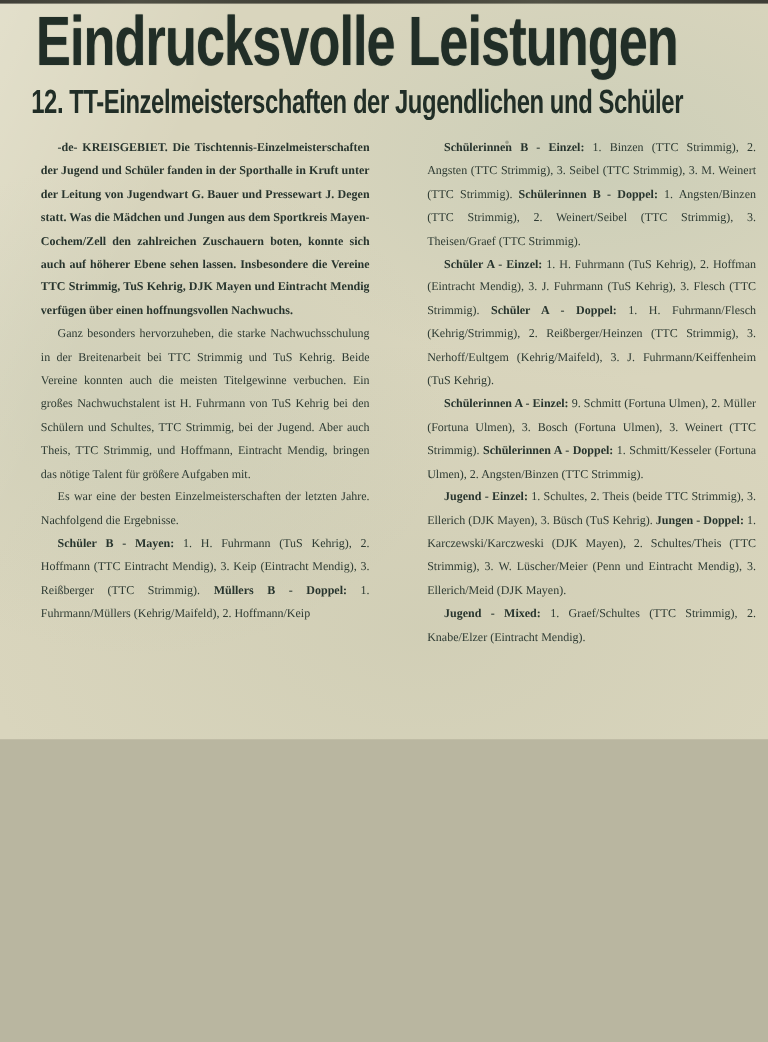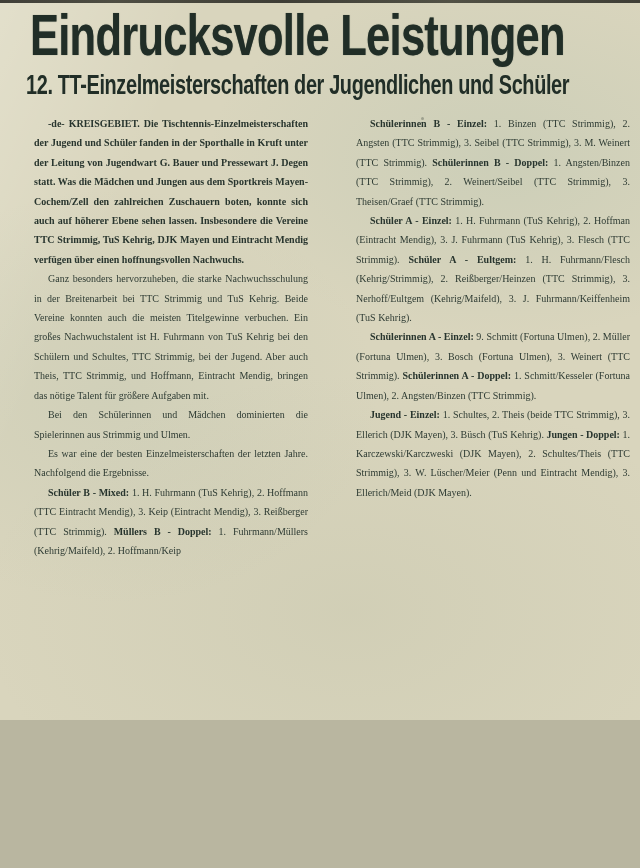--- a/index.html
+++ b/index.html
@@ -9,21 +9,21 @@
     --edge:#2b2b25;
   }
   html,body{margin:0;padding:0;}
   body{
     width:640px;height:868px;
     font-family:"Liberation Serif", serif;
     background:#b9b6a0;
   }
   .page{
     position:relative;
-    width:640px;height:720px;
+    width:640px;height:616px;
     overflow:hidden;
     background:
       radial-gradient(420px 260px at 78% 22%, rgba(125,165,152,.14), rgba(125,165,152,0) 70%),
       radial-gradient(380px 300px at 18% 55%, rgba(130,160,145,.10), rgba(130,160,145,0) 70%),
       radial-gradient(500px 320px at 55% 85%, rgba(140,150,120,.10), rgba(140,150,120,0) 75%),
       linear-gradient(115deg, rgba(255,255,245,.25) 0%, rgba(255,255,245,0) 22%),
       var(--paper);
     color:var(--ink);
   }
   .scan-edge-top{
@@ -93,27 +93,27 @@
 
   <div class="header">
     <div class="headline">Eindrucksvolle Leistungen</div>
     <div class="subheadline">12. TT-Einzelmeisterschaften der Jugendlichen und Schüler</div>
   </div>
 
   <div class="article">
     <div class="col">
         <p class="para indent"><b>-de- KREISGEBIET. Die Tischtennis-Einzelmeisterschaften der Jugend und Schüler fanden in der Sporthalle in Kruft unter der Leitung von Jugendwart G. Bauer und Pressewart J. Degen statt. Was die Mädchen und Jungen aus dem Sportkreis Mayen-Cochem/Zell den zahlreichen Zuschauern boten, konnte sich auch auf höherer Ebene sehen lassen. Insbesondere die Vereine TTC Strimmig, TuS Kehrig, DJK Mayen und Eintracht Mendig verfügen über einen hoffnungsvollen Nachwuchs.</b></p>
         <p class="para indent"><span>Ganz besonders hervorzuheben, die starke Nachwuchsschulung in der Breitenarbeit bei TTC Strimmig und TuS Kehrig. Beide Vereine konnten auch die meisten Titelgewinne verbuchen. Ein großes Nachwuchstalent ist H. Fuhrmann von TuS Kehrig bei den Schülern und Schultes, TTC Strimmig, bei der Jugend. Aber auch Theis, TTC Strimmig, und Hoffmann, Eintracht Mendig, bringen das nötige Talent für größere Aufgaben mit.</span></p>
-        <p class="para indent"><span>Bei den Schülerinnen und Mädchen dominierten die Spielerinnen aus Strimmig und Ulmen.</span></p>
         <p class="para indent"><span>Es war eine der besten Einzelmeisterschaften der letzten Jahre. Nachfolgend die Ergebnisse.</span></p>
-        <p class="para indent"><b>Schüler B - Mixed:</b><span> 1. H. Fuhrmann (TuS Kehrig), 2. Hoffmann (TTC Eintracht Mendig), 3. Keip (Eintracht Mendig), 3. Reißberger (TTC Strimmig). </span><b>Müllers B - Doppel:</b><span> 1. Fuhrmann/Müllers (Kehrig/Maifeld), 2. Hoffmann/Keip</span></p>
+        <p class="para indent"><b>Schüler B - Mayen:</b><span> 1. H. Fuhrmann (TuS Kehrig), 2. Hoffmann (TTC Eintracht Mendig), 3. Keip (Eintracht Mendig), 3. Reißberger (TTC Strimmig). </span><b>Müllers B - Doppel:</b><span> 1. Fuhrmann/Müllers (Kehrig/Maifeld), 2. Hoffmann/Keip</span></p>
       </div>
     <div class="col">
         <p class="para indent"><b>Schülerinnen B - Einzel:</b><span> 1. Binzen (TTC Strimmig), 2. Angsten (TTC Strimmig), 3. Seibel (TTC Strimmig), 3. M. Weinert (TTC Strimmig). </span><b>Schülerinnen B - Doppel:</b><span> 1. Angsten/Binzen (TTC Strimmig), 2. Weinert/Seibel (TTC Strimmig), 3. Theisen/Graef (TTC Strimmig).</span></p>
-        <p class="para indent"><b>Schüler A - Einzel:</b><span> 1. H. Fuhrmann (TuS Kehrig), 2. Hoffman (Eintracht Mendig), 3. J. Fuhrmann (TuS Kehrig), 3. Flesch (TTC Strimmig). </span><b>Schüler A - Eultgem:</b><span> 1. H. Fuhrmann/Flesch (Kehrig/Strimmig), 2. Reißberger/Heinzen (TTC Strimmig), 3. Nerhoff/Eultgem (Kehrig/Maifeld), 3. J. Fuhrmann/Keiffenheim (TuS Kehrig).</span></p>
+        <p class="para indent"><b>Schüler A - Einzel:</b><span> 1. H. Fuhrmann (TuS Kehrig), 2. Hoffman (Eintracht Mendig), 3. J. Fuhrmann (TuS Kehrig), 3. Flesch (TTC Strimmig). </span><b>Schüler A - Doppel:</b><span> 1. H. Fuhrmann/Flesch (Kehrig/Strimmig), 2. Reißberger/Heinzen (TTC Strimmig), 3. Nerhoff/Eultgem (Kehrig/Maifeld), 3. J. Fuhrmann/Keiffenheim (TuS Kehrig).</span></p>
         <p class="para indent"><b>Schülerinnen A - Einzel:</b><span> 9. Schmitt (Fortuna Ulmen), 2. Müller (Fortuna Ulmen), 3. Bosch (Fortuna Ulmen), 3. Weinert (TTC Strimmig). </span><b>Schülerinnen A - Doppel:</b><span> 1. Schmitt/Kesseler (Fortuna Ulmen), 2. Angsten/Binzen (TTC Strimmig).</span></p>
         <p class="para indent"><b>Jugend - Einzel:</b><span> 1. Schultes, 2. Theis (beide TTC Strimmig), 3. Ellerich (DJK Mayen), 3. Büsch (TuS Kehrig). </span><b>Jungen - Doppel:</b><span> 1. Karczewski/Karczweski (DJK Mayen), 2. Schultes/Theis (TTC Strimmig), 3. W. Lüscher/Meier (Penn und Eintracht Mendig), 3. Ellerich/Meid (DJK Mayen).</span></p>
+        <p class="para indent"><b>Jugend - Mixed:</b><span> 1. Graef/Schultes (TTC Strimmig), 2. Knabe/Elzer (Eintracht Mendig).</span></p>
       </div>
   </div>
 
   <div class="speck" style="left:421px;top:117px;width:3px;height:3px;"></div>
   <div class="speck" style="left:455px;top:796px;width:2px;height:2px;"></div>
 </div>
 
 </body></html>

